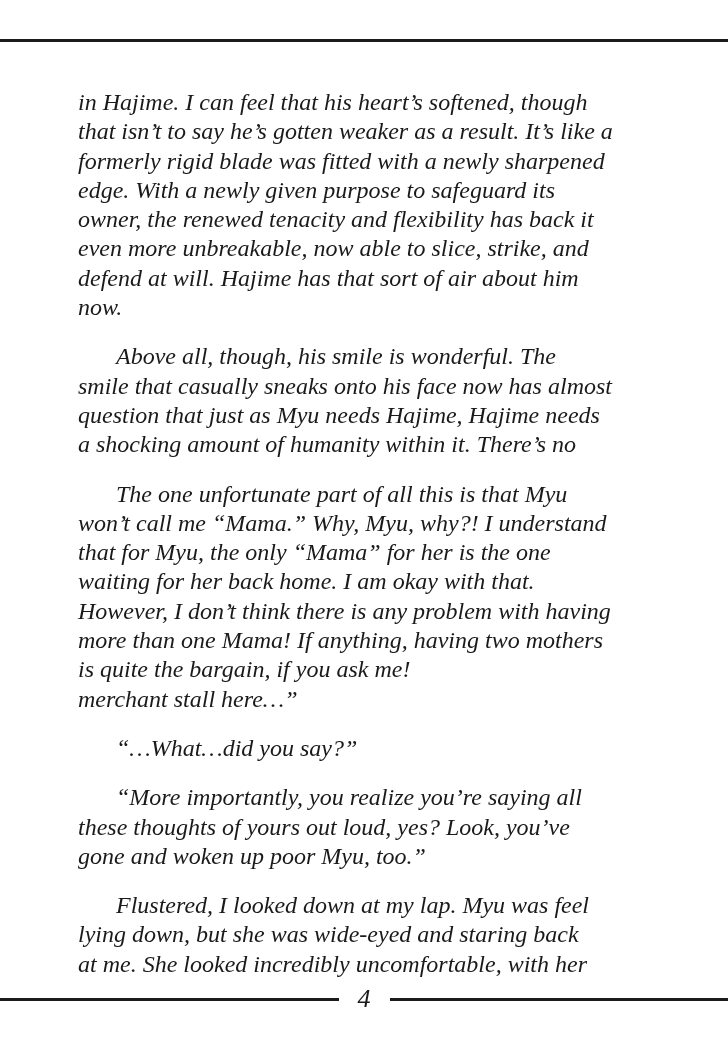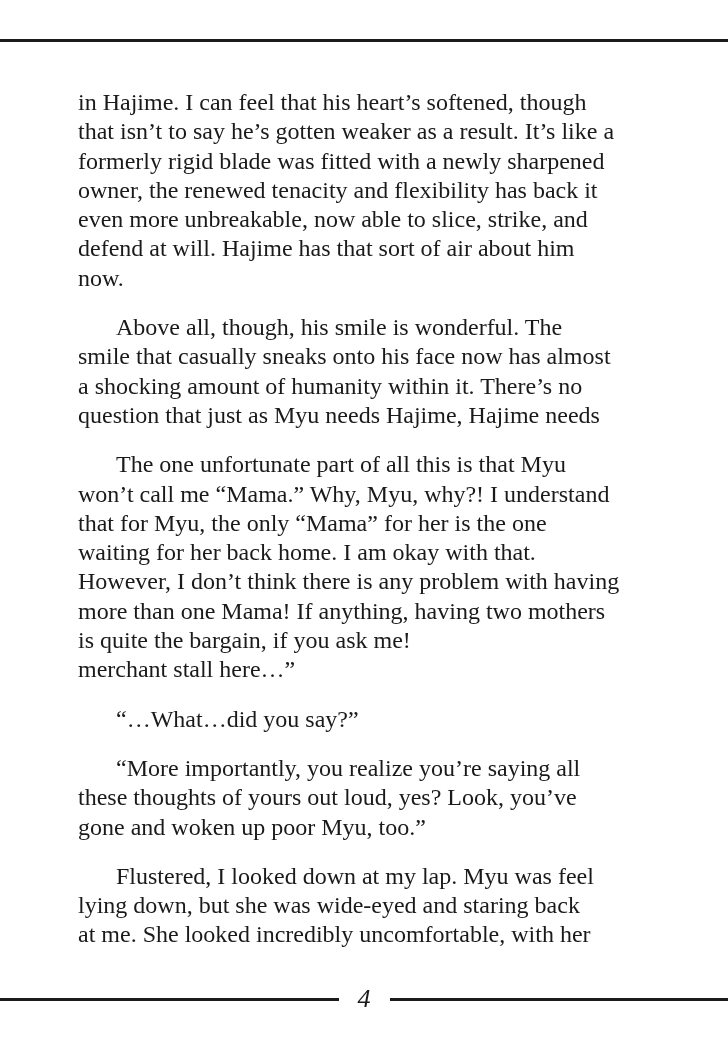--- a/index.html
+++ b/index.html
@@ -21,21 +21,21 @@
     background: #1b1b1b;
   }
   .body-text {
     position: absolute;
     left: 78px;
     top: 88px;
     width: 585px;
     font-size: 24px;
     line-height: 29.3px;
   }
-  .para { margin: 0; padding: 0; }
+  .para { margin: 0; padding: 0; font-style: italic; }
   .line {
     display: block;
     white-space: nowrap;
   }
   .line.ind { padding-left: 38px; margin-top: 20px; }
   .para.italic { }
   .footer {
     position: absolute;
     left: 0;
     top: 983px;
@@ -64,31 +64,32 @@
 <div class="page-root">
 
   <div class="top-rule"></div>
 
   <main class="body-text">
 
     <p class="para">
       <span class="line">in Hajime. I can feel that his heart’s softened, though</span>
       <span class="line">that isn’t to say he’s gotten weaker as a result. It’s like a</span>
       <span class="line">formerly rigid blade was fitted with a newly sharpened</span>
+      <span class="line">edge. With a newly given purpose to safeguard its</span>
       <span class="line">owner, the renewed tenacity and flexibility has back it</span>
       <span class="line">even more unbreakable, now able to slice, strike, and</span>
       <span class="line">defend at will. Hajime has that sort of air about him</span>
       <span class="line">now.</span>
     </p>
 
     <p class="para">
       <span class="line ind">Above all, though, his smile is wonderful. The</span>
       <span class="line">smile that casually sneaks onto his face now has almost</span>
+      <span class="line">question that just as Myu needs Hajime, Hajime needs</span>
       <span class="line">a shocking amount of humanity within it. There’s no</span>
-      <span class="line">question that just as Myu needs Hajime, Hajime needs</span>
     </p>
 
     <p class="para italic">
       <span class="line ind">The one unfortunate part of all this is that Myu</span>
       <span class="line">won’t call me “Mama.” Why, Myu, why?! I understand</span>
       <span class="line">that for Myu, the only “Mama” for her is the one</span>
       <span class="line">waiting for her back home. I am okay with that.</span>
       <span class="line">However, I don’t think there is any problem with having</span>
       <span class="line">more than one Mama! If anything, having two mothers</span>
       <span class="line">is quite the bargain, if you ask me!</span>

